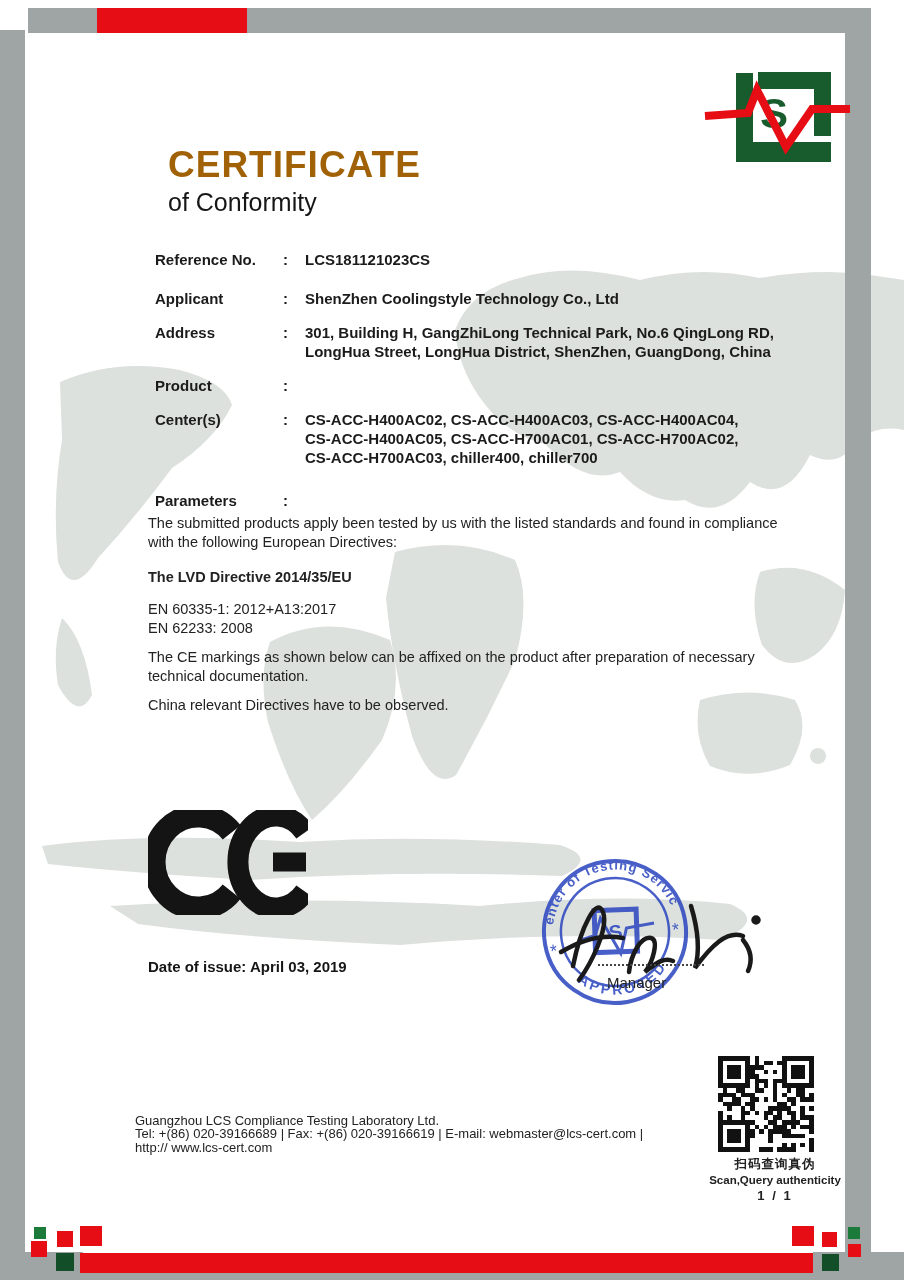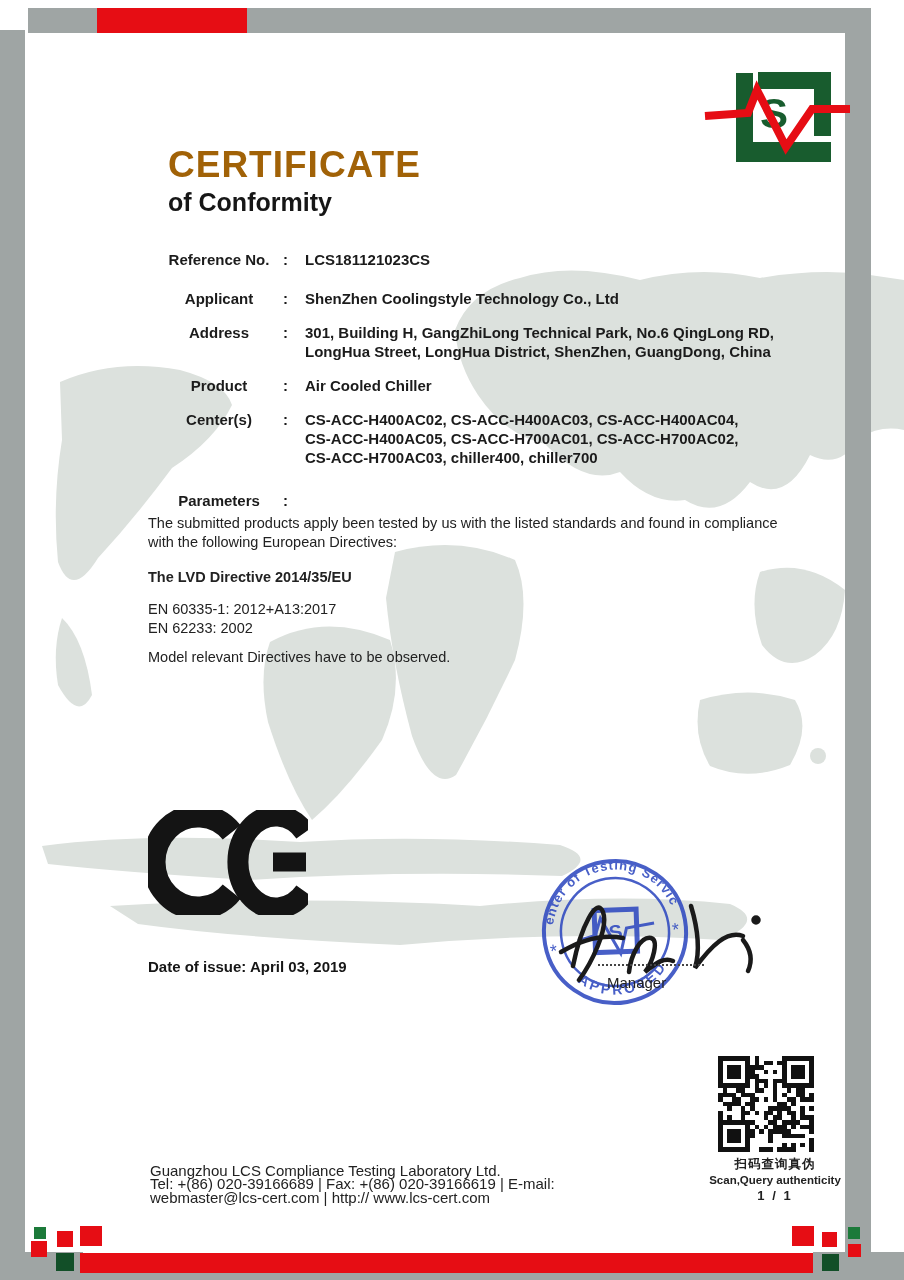--- a/index.html
+++ b/index.html
@@ -8,44 +8,44 @@
   .abs{position:absolute;}
   
   .frame{background:#9fa5a4;z-index:2;}
   .red{background:#e60d14;}
   .sq{position:absolute;z-index:4;}
   
   #map{z-index:1;left:0;top:0;}
   
   .content{z-index:3;}
   #title-main{left:168px;top:144px;font-size:37px;font-weight:700;letter-spacing:1px;color:#a16207;}
-  #title-sub{left:168px;top:188px;font-size:25px;font-weight:700;color:#161616;}
+  #title-sub{left:168px;top:188px;font-size:25px;font-weight:400;color:#161616;}
   #fields{left:155px;top:250px;width:650px;}
   .field-row{display:flex;margin-bottom:15px;font-size:15px;font-weight:700;line-height:19px;color:#1b1b1b;}
-  .f-label{width:128px;flex:none;text-align:center;}
+  .f-label{width:128px;flex:none;}
   .f-colon{width:22px;flex:none;}
   .f-value{flex:1;}
   #row-ref{margin-bottom:20px;}
   #row-models{margin-bottom:24px;}
   #body-text{left:148px;top:514px;width:632px;font-size:14.5px;line-height:19px;color:#222;}
   #body-text p{margin:0;}
   .b-intro{margin-bottom:16px !important;}
   .b-directive{font-weight:700;margin-bottom:13px !important;}
   .b-standards{font-weight:400;margin-bottom:10px !important;}
   .b-tests{margin-bottom:7px !important;}
   .b-ce{margin-bottom:10px !important;}
   #date-line{left:148px;top:958px;font-size:15px;font-weight:700;color:#161616;}
   #sig-dots{left:598px;top:950px;width:106px;height:14px;border-bottom:2px dotted #444;}
   #manager{left:607px;top:974px;font-size:15px;color:#222;}
   #qr{left:718px;top:1056px;width:96px;height:96px;}
   #qr-captions{left:640px;top:1156px;width:270px;text-align:center;color:#222;}
   #qr-zh{font-size:12.5px;font-weight:700;letter-spacing:1px;}
   #qr-en{font-size:11.5px;font-weight:700;margin-top:1px;}
   #page-num{font-size:13px;font-weight:700;margin-top:2px;letter-spacing:2px;}
-  #footer{left:135px;top:1164px;width:520px;font-size:15px;line-height:13.4px;color:#222;margin-left:15px;}
+  #footer{left:135px;top:1114px;width:520px;font-size:13px;line-height:13.4px;color:#222;}
   
   #logo{left:700px;top:70px;width:155px;height:95px;}
   #logo .g{position:absolute;background:#185c2e;}
   #logo-s{position:absolute;left:60px;top:20px;font-size:42px;font-weight:900;color:#185c2e;}
   #stamp{left:533px;top:846px;}
   #signature{left:545px;top:878px;}
 </style>
 </head>
 <body>
 
@@ -112,41 +112,41 @@
       <span class="f-value">ShenZhen Coolingstyle Technology Co., Ltd</span>
     </div>
     <div class="field-row">
       <span class="f-label">Address</span>
       <span class="f-colon">:</span>
       <span class="f-value" style="max-width:478px;">301, Building H, GangZhiLong Technical Park, No.6 QingLong RD, LongHua Street, LongHua District, ShenZhen, GuangDong, China</span>
     </div>
     <div class="field-row">
       <span class="f-label">Product</span>
       <span class="f-colon">:</span>
-      <span class="f-value">Air Cooled Chiller</span>
     </div>
     <div class="field-row" id="row-models">
       <span class="f-label">Center(s)</span>
       <span class="f-colon">:</span>
       <span class="f-value" style="max-width:462px;">CS-ACC-H400AC02, CS-ACC-H400AC03, CS-ACC-H400AC04, CS-ACC-H400AC05, CS-ACC-H700AC01, CS-ACC-H700AC02, CS-ACC-H700AC03, chiller400, chiller700</span>
     </div>
     <div class="field-row">
       <span class="f-label">Parameters</span>
       <span class="f-colon">:</span>
     </div>
   </div>
 
   <div id="body-text" class="abs content">
     <p class="b-intro">The submitted products apply been tested by us with the listed standards and found in compliance with the following European Directives:</p>
     <p class="b-directive">The LVD Directive 2014/35/EU</p>
     <p class="b-standards">
       <span>EN 60335-1: 2012+A13:2017</span><br>
-      <span>EN 62233: 2002</span>
+      <span>EN 62233: 2008</span>
     </p>
-    <p>Model relevant Directives have to be observed.</p>
+    <p class="b-ce">The CE markings as shown below can be affixed on the product after preparation of necessary technical documentation.</p>
+    <p>China relevant Directives have to be observed.</p>
   </div>
 
   <svg class="abs content" style="left:148px;top:810px;" width="160" height="105" viewBox="0 0 160 105">
     <g stroke="#141414" fill="none">
       <path d="M83.7,22.4 A44,46 0 1 0 83.7,81.6" stroke-width="23"></path>
       <path d="M157,22.4 A38,46 0 1 0 157,81.6" stroke-width="21"></path>
     </g>
     <rect x="125" y="42.5" width="33" height="19" fill="#141414"></rect>
   </svg>
 

